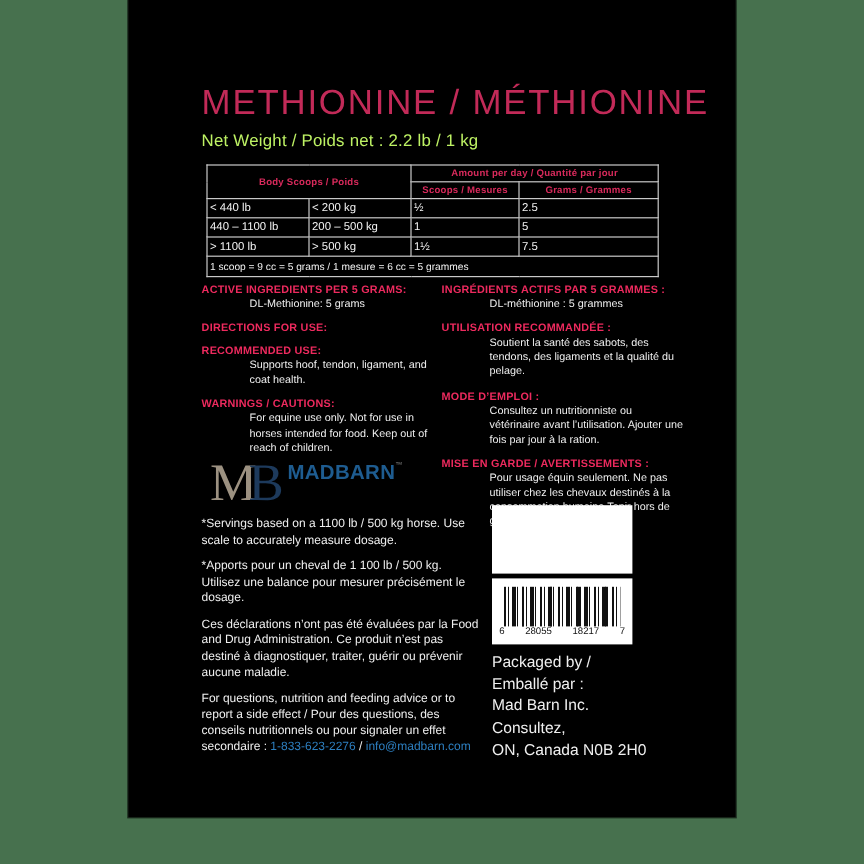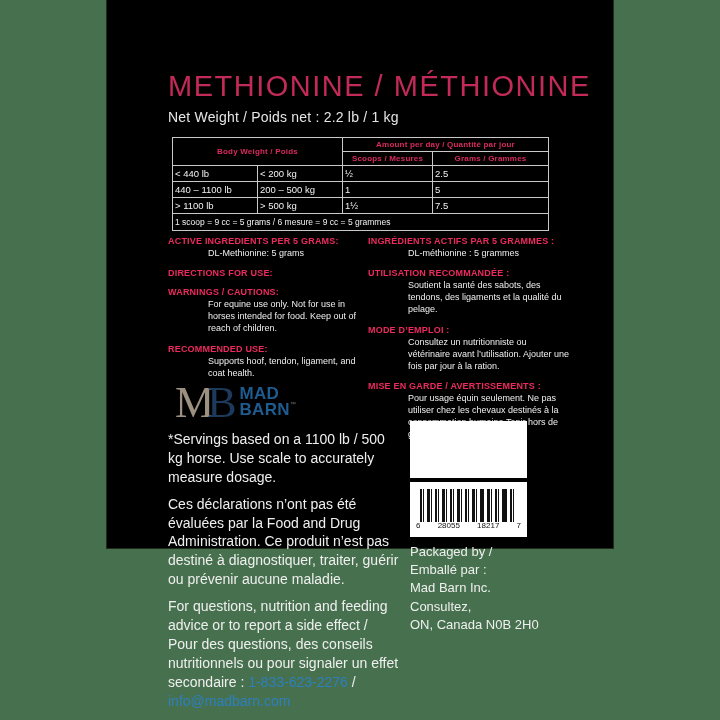--- a/index.html
+++ b/index.html
@@ -4,36 +4,36 @@
 <style>
   html,body{margin:0;padding:0;}
   body{
     width:720px;height:720px;
     background:#47714e;
     font-family:"Liberation Sans", sans-serif;
     overflow:hidden;
   }
   .label{
     position:relative;
-    width:506px;height:548px;
+    width:506px;height:681px;
     margin:0 auto;
     background:#000;
     box-shadow:0 0 0 1px rgba(0,0,0,.6);
     color:#efefef;
     text-decoration:underline;
   }
   
   .title{
     position:absolute;left:61px;top:70px;
     font-size:29px;font-weight:400;letter-spacing:1.5px;
     color:#c22a58;white-space:nowrap;
   }
   .netweight{
     position:absolute;left:61px;top:109px;
-    font-size:14px;color:#e5e5e5;letter-spacing:.2px;
+    font-size:14px;color:#bef264;letter-spacing:.2px;
   }
   
   .dose-table{
     position:absolute;left:65px;top:137px;width:376px;
     border-collapse:collapse;table-layout:fixed;
   }
   .dose-table td,.dose-table th{
     border:1px solid #c9c9c9;
     vertical-align:middle;
     padding:2px 2px;
@@ -54,28 +54,28 @@
     font-size:9px;font-weight:700;color:#ed2a5e;letter-spacing:.2px;
   }
   .info-sec p{
     margin:0;font-size:9px;line-height:1.35;color:#efefef;padding-left:40px;
   }
   
   .logo{position:absolute;left:68px;top:383px;display:flex;align-items:flex-start;}
   .logo .mono{font-family:"Liberation Serif", serif;font-size:44px;line-height:.9;}
   .logo .mono .m{color:#9c9181;}
   .logo .mono .b{color:#1d3a5c;margin-left:-7px;}
-  .logo .words{display:flex;flex-direction:column;margin-left:3px;margin-top:3px;}
+  .logo .words{display:flex;flex-direction:row;margin-left:3px;margin-top:3px;}
   .logo .words .w{
     font-size:17px;font-weight:700;color:#1e5c90;line-height:.92;letter-spacing:.3px;
   }
   .logo .tm{font-size:6px;color:#7a7a7a;vertical-align:top;font-weight:400;}
   
   .foots{position:absolute;left:61px;top:430px;width:232px;}
-  .foots p{margin:0 0 8px 0;font-size:14px;line-height:1.35;color:#efefef;}
+  .foots p{margin:0 0 8px 0;font-size:10px;line-height:1.35;color:#efefef;}
   .blue{color:#2d7fc0;}
   
   .whitebox{position:absolute;left:303px;width:117px;background:#fff;}
   .box-empty{top:421px;height:57px;}
   .box-barcode{top:482px;height:55px;padding:0;}
   .bars{
     margin:7px 10px 0 10px;height:33px;
     background-image:
       repeating-linear-gradient(90deg, transparent 0px, transparent 15px, #111 15px, #111 17px, transparent 17px, transparent 23px),
       repeating-linear-gradient(90deg,
@@ -101,21 +101,21 @@
 
   <table class="dose-table">
     <colgroup>
         <col class="col-lb">
         <col class="col-kg">
         <col class="col-sc">
         <col class="col-gr">
       </colgroup>
     <tbody>
         <tr>
-      <th rowspan="2" colspan="2">Body Weight / Poids</th>
+      <th rowspan="2" colspan="2">Body Scoops / Poids</th>
       <th colspan="2">Amount per day / Quantité par jour</th>
     </tr>
     <tr>
       <th>Scoops / Mesures</th>
       <th>Grams / Grammes</th>
     </tr>
     <tr>
       <td>&lt; 440 lb</td>
       <td>&lt; 200 kg</td>
       <td>½</td>
@@ -127,40 +127,40 @@
       <td>1</td>
       <td>5</td>
     </tr>
     <tr>
       <td>&gt; 1100 lb</td>
       <td>&gt; 500 kg</td>
       <td>1½</td>
       <td>7.5</td>
     </tr>
     <tr>
-      <td colspan="4" class="foot">1 scoop = 9 cc = 5 grams / 6 mesure = 9 cc = 5 grammes</td>
+      <td colspan="4" class="foot">1 scoop = 9 cc = 5 grams / 1 mesure = 6 cc = 5 grammes</td>
     </tr>
   </tbody>
     </table>
 
   <div class="info-col left">
     <div class="info-sec">
       <h3>ACTIVE INGREDIENTS PER 5 GRAMS:</h3>
       <p>DL-Methionine: 5 grams</p>
     </div>
     <div class="info-sec">
       <h3>DIRECTIONS FOR USE:</h3>
     </div>
     <div class="info-sec">
+      <h3>RECOMMENDED USE:</h3>
+      <p>Supports hoof, tendon, ligament, and coat health.</p>
+    </div>
+    <div class="info-sec">
       <h3>WARNINGS / CAUTIONS:</h3>
       <p>For equine use only. Not for use in horses intended for food. Keep out of reach of children.</p>
-    </div>
-    <div class="info-sec">
-      <h3>RECOMMENDED USE:</h3>
-      <p>Supports hoof, tendon, ligament, and coat health.</p>
     </div>
   </div>
 
   <div class="info-col right">
     <div class="info-sec">
       <h3>INGRÉDIENTS ACTIFS PAR 5 GRAMMES :</h3>
       <p>DL-méthionine : 5 grammes</p>
     </div>
     <div class="info-sec">
       <h3>UTILISATION RECOMMANDÉE :</h3>
@@ -179,20 +179,21 @@
   <div class="logo">
     <div class="mono"><span class="m">M</span><span class="b">B</span></div>
     <div class="words">
       <span class="w">MAD</span>
       <span class="w"><span>BARN</span><span class="tm">™</span></span>
     </div>
   </div>
 
   <div class="foots">
     <p>*Servings based on a 1100 lb / 500 kg horse. Use scale to accurately measure dosage.</p>
+    <p>*Apports pour un cheval de 1 100 lb / 500 kg. Utilisez une balance pour mesurer précisément le dosage.</p>
     <p>Ces déclarations n’ont pas été évaluées par la Food and Drug Administration. Ce produit n’est pas destiné à diagnostiquer, traiter, guérir ou prévenir aucune maladie.</p>
     <p><span>For questions, nutrition and feeding advice or to report a side effect / Pour des questions, des conseils nutritionnels ou pour signaler un effet secondaire : </span><span class="blue">1-833-623-2276</span><span> / </span><span class="blue">info@madbarn.com</span></p>
   </div>
 
   <div class="whitebox box-empty"></div>
 
   <div class="whitebox box-barcode">
     <div class="bars"></div>
     <div class="bar-digits">
       <span>6</span>

